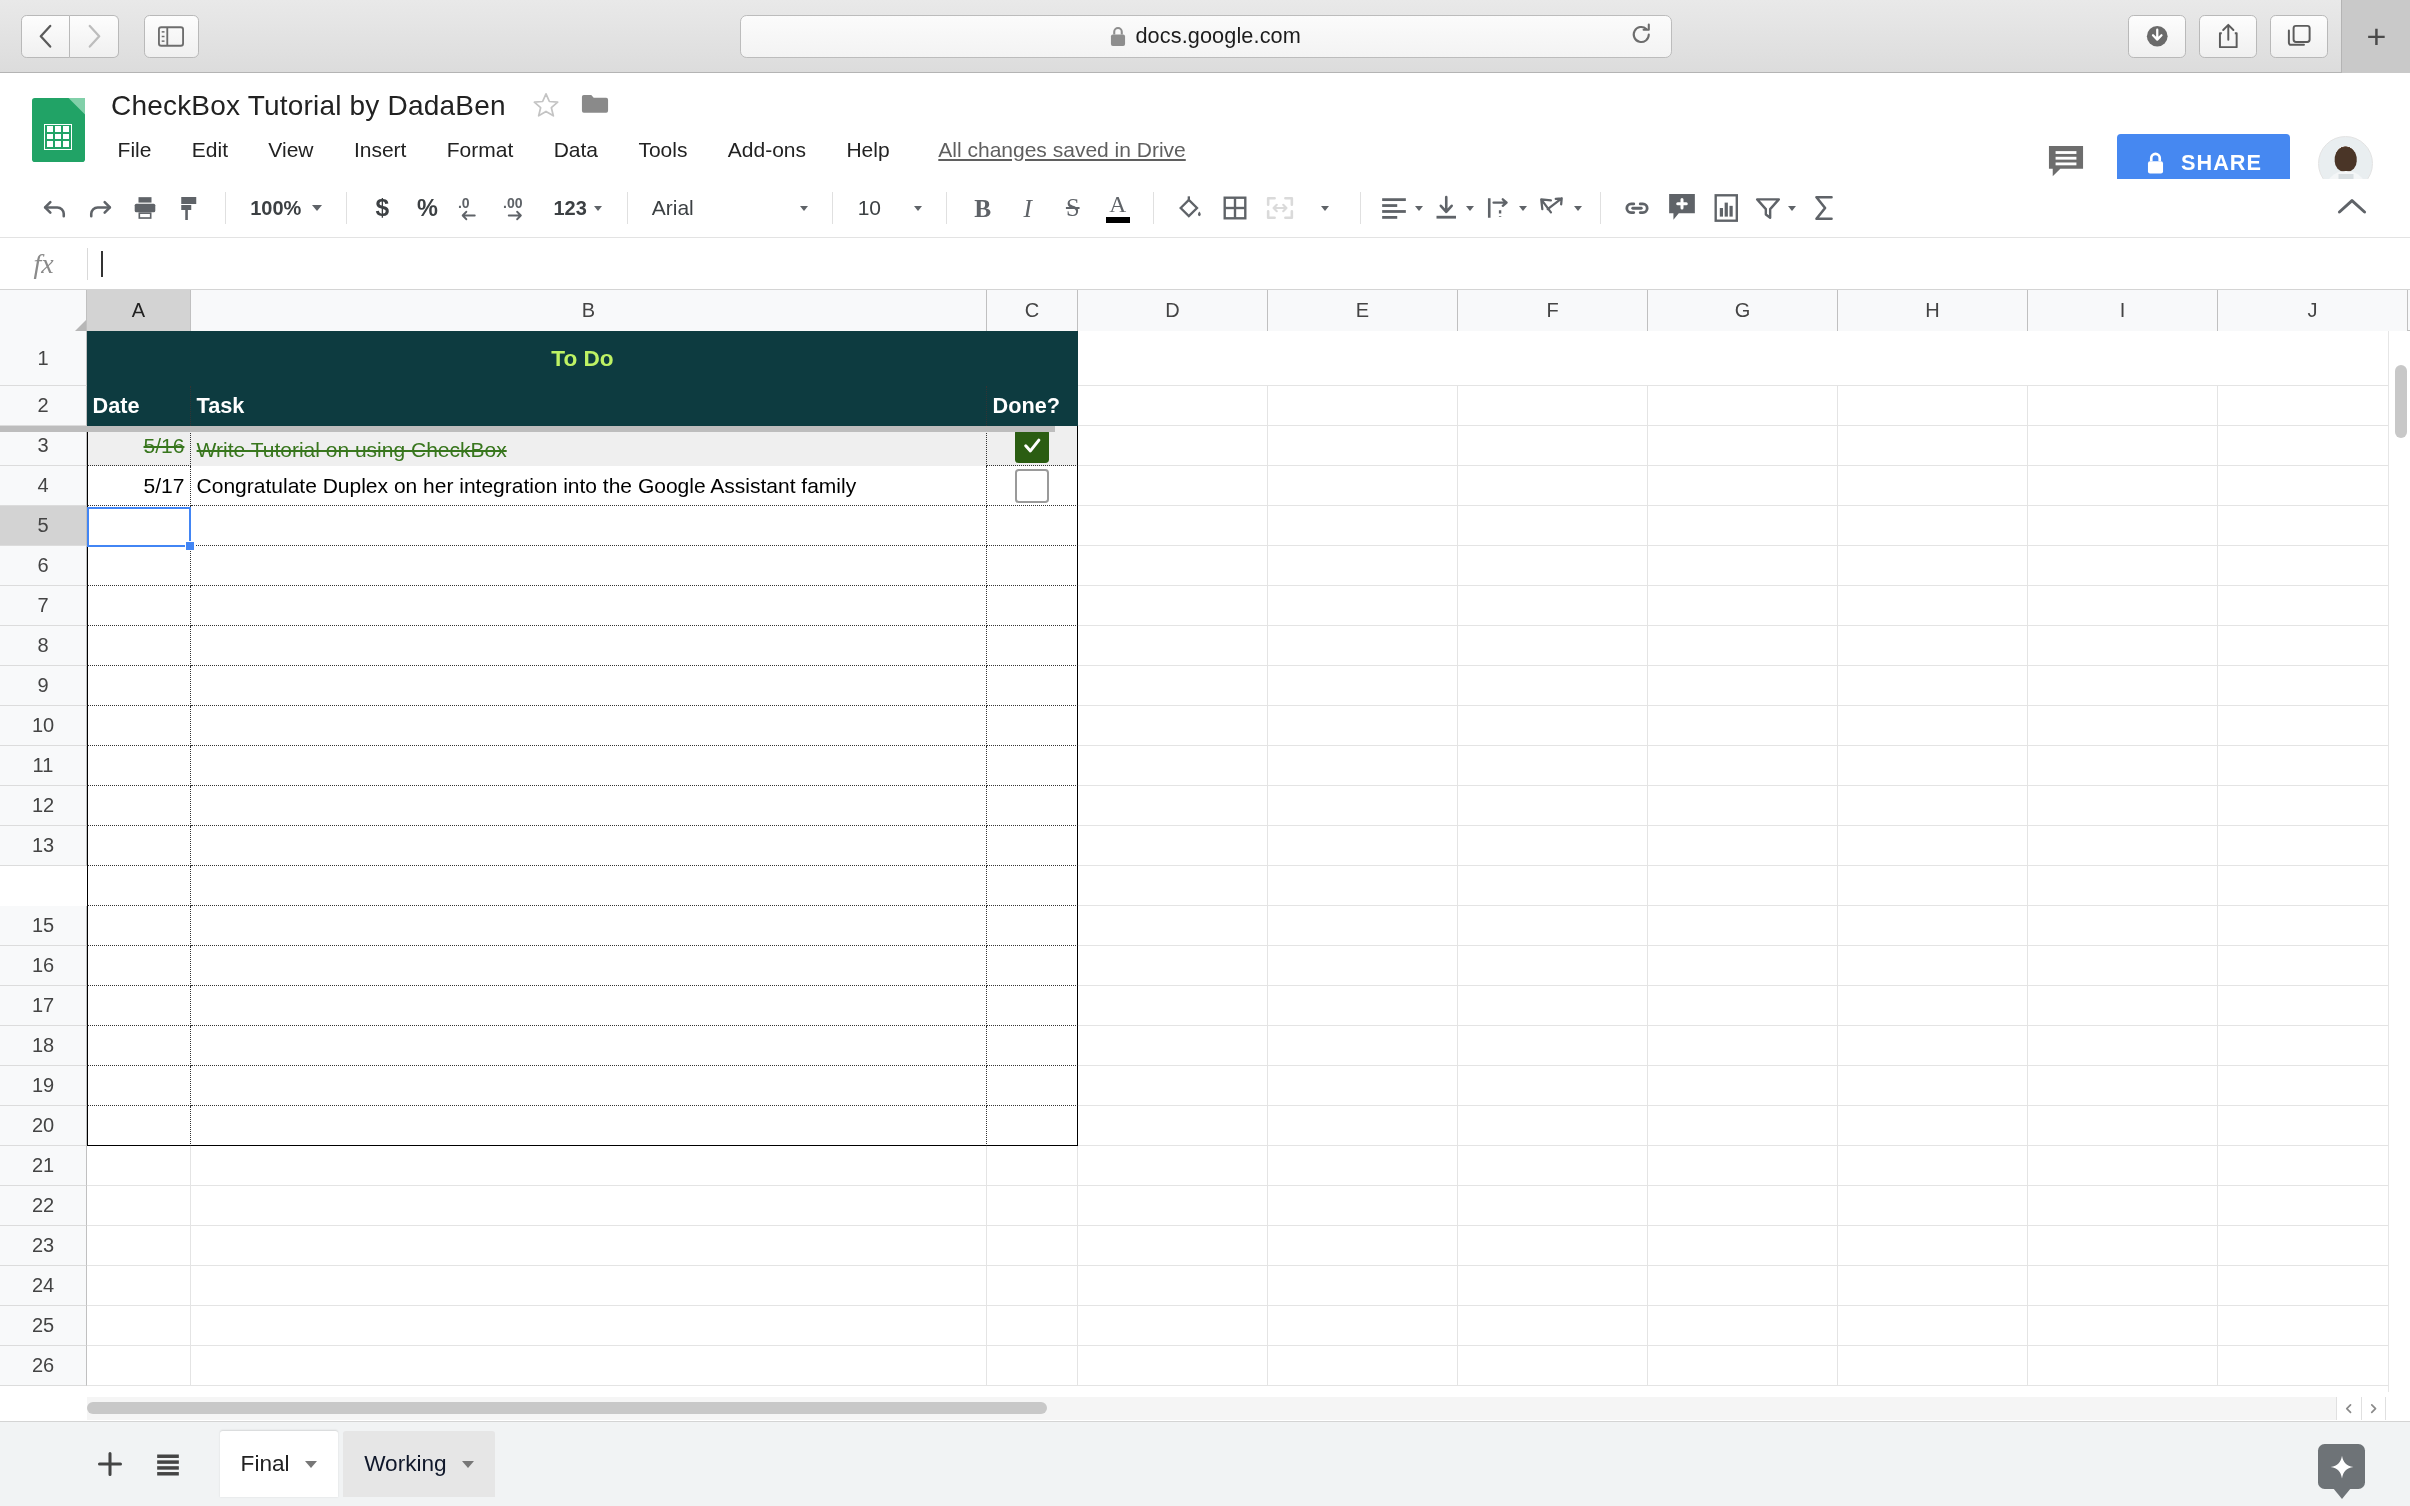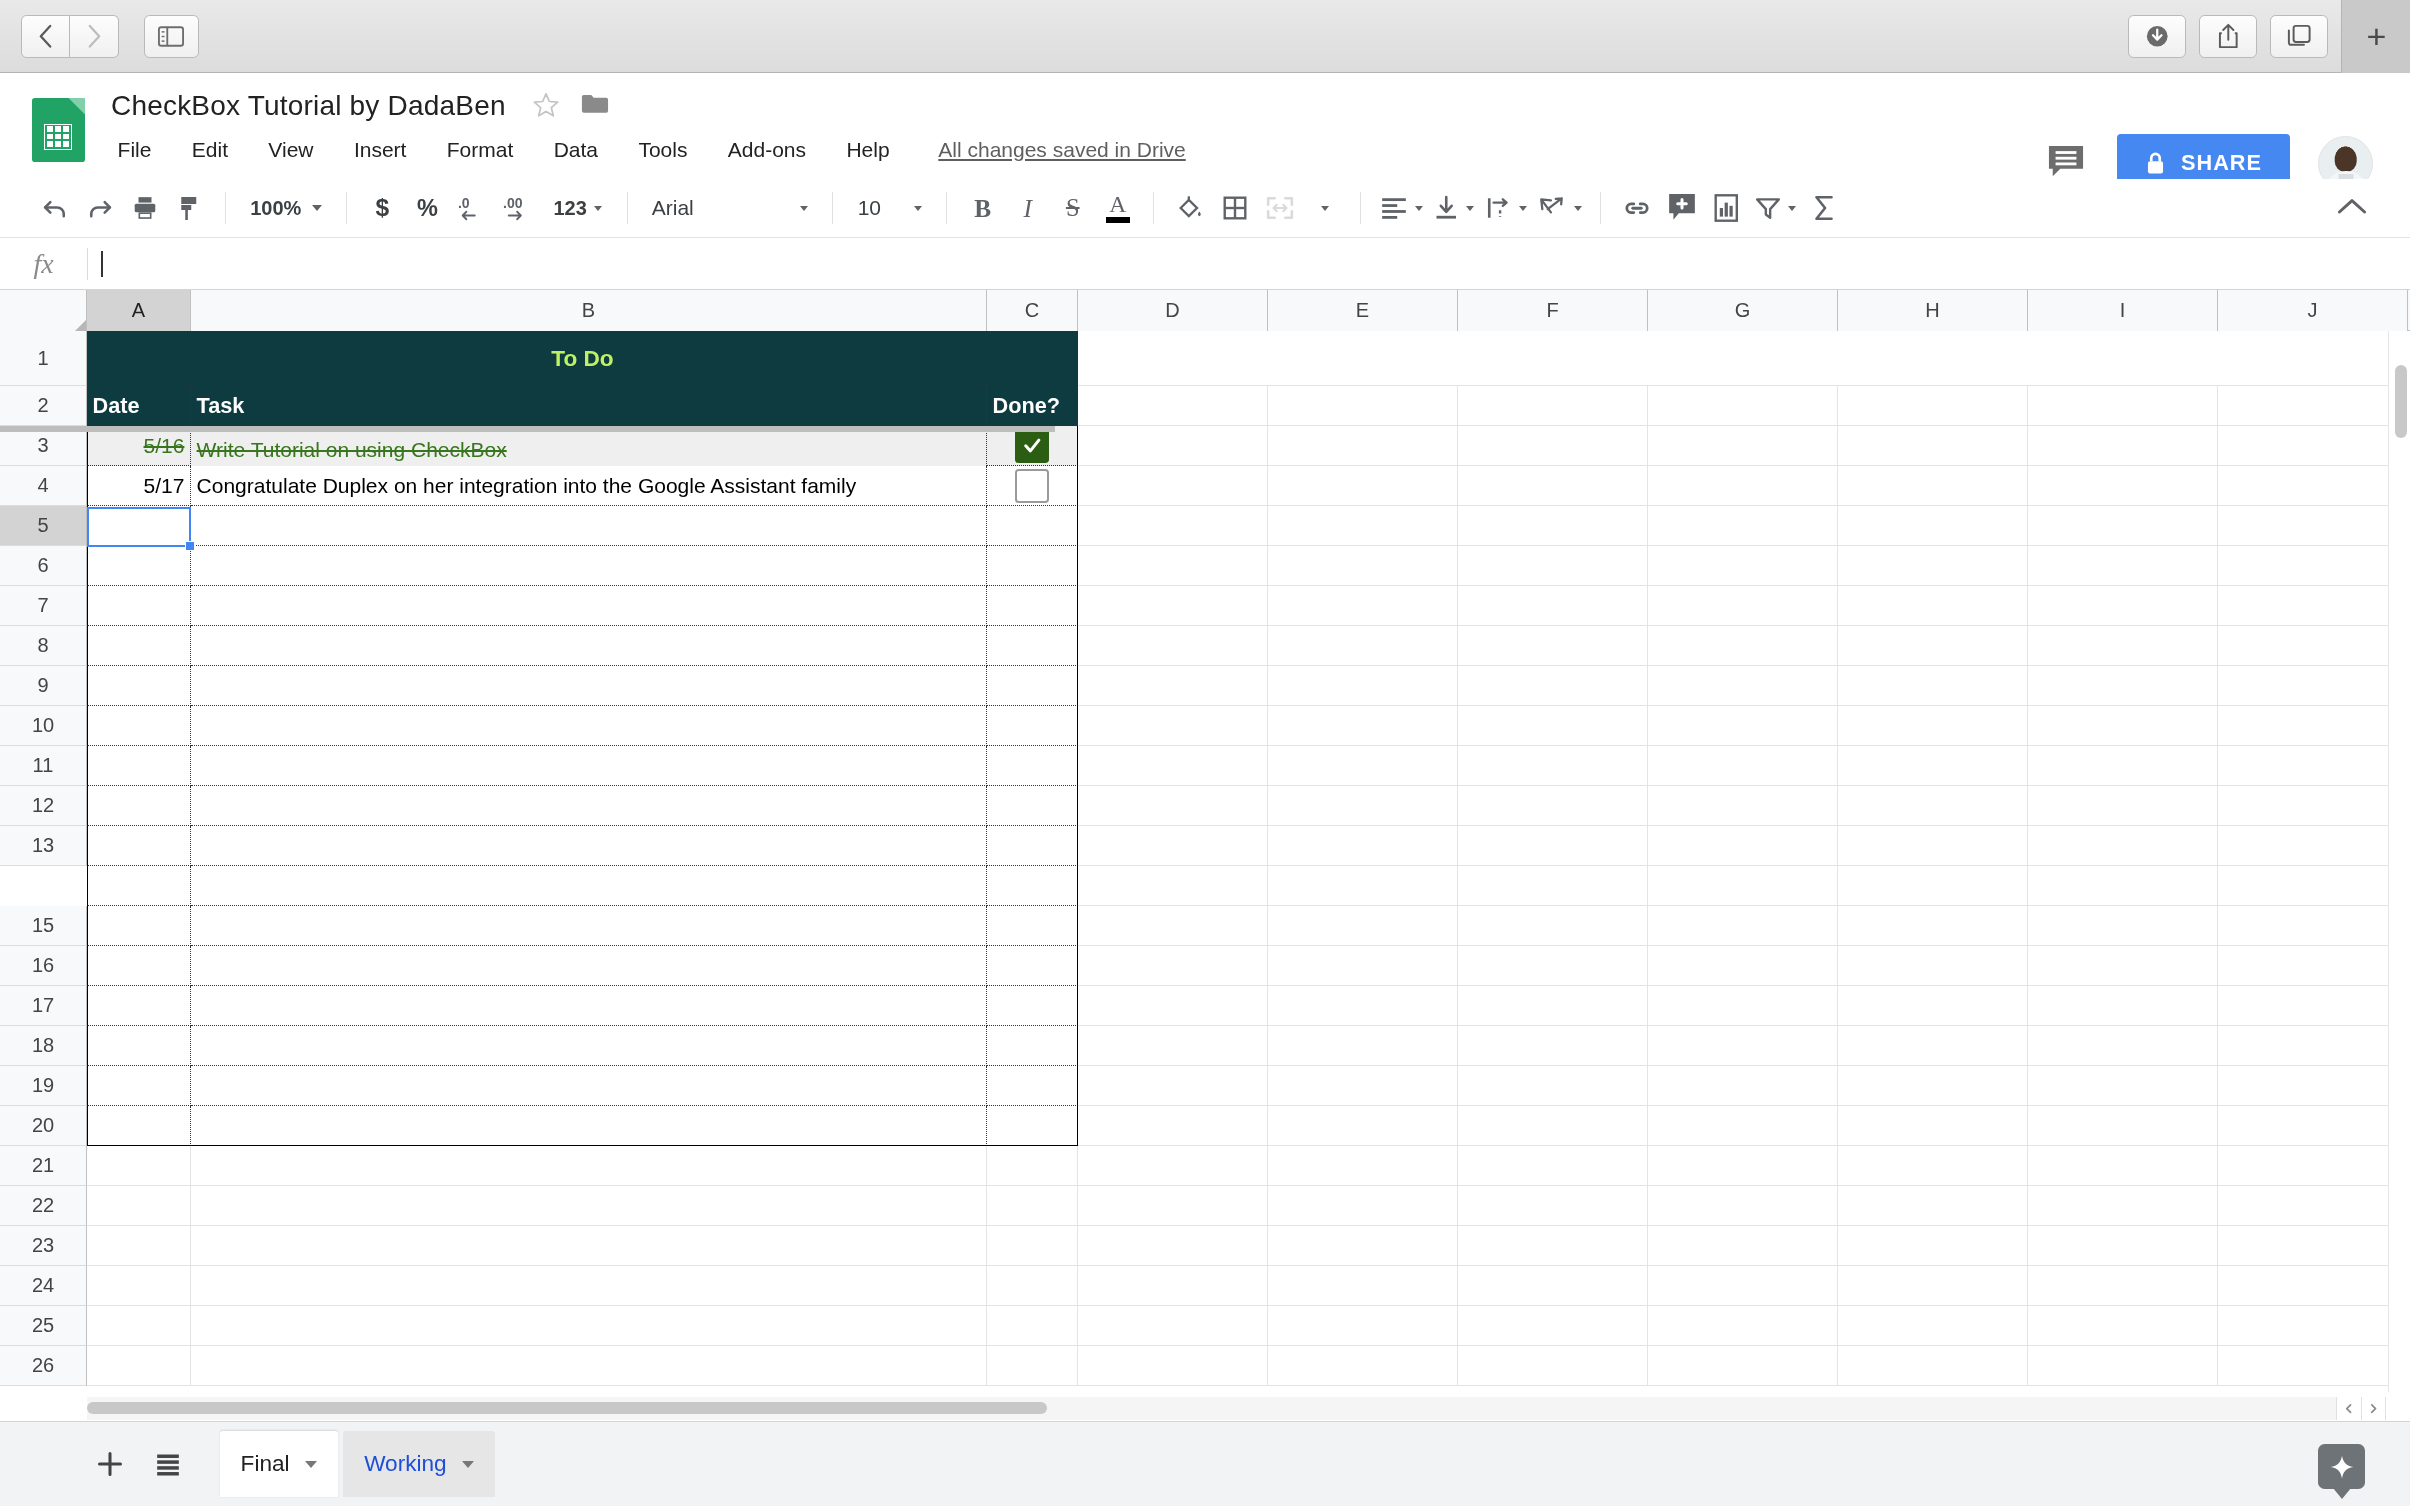--- a/index.html
+++ b/index.html
@@ -304,21 +304,21 @@
   }
   .sb-ico{
     width:58px;height:58px;display:flex;align-items:center;justify-content:center;
     color:#444; border-radius:50%;
   }
   .tab{
     height:66px; display:flex; align-items:center; padding:0 21px;
     margin-right:5.6px; border-radius:2.8px 2.8px 0 0; font-size:22.6px;
   }
   .tab.active{ background:#fff; color:#222; box-shadow:0 -0.9px 1.9px rgba(0,0,0,.12); }
-  .tab.inactive{ background:#e6e6e6; color:#1d4ed8;align-items:center; }
+  .tab.inactive{ background:#e6e6e6; color:#0f172a;align-items:center; }
   .tab .tcaret{
     width:0;height:0;border-left:6.6px solid transparent;
     border-right:6.6px solid transparent;border-top:7.5px solid #777;
     margin-left:15px;
   }
   .explore{
     position:absolute; right:43px; bottom:13px;
     width:53px;height:53px;
     display:flex;align-items:center;justify-content:center;
   }
@@ -352,20 +352,35 @@
   <div class="sidebar-btn">
     <svg width="26" height="21" viewBox="0 0 28 22">
       <rect x="1" y="1" width="26" height="20" rx="2.5" stroke="#6d6d6d" stroke-width="2" fill="none"></rect>
       <line x1="10" y1="1" x2="10" y2="21" stroke="#6d6d6d" stroke-width="2"></line>
       <line x1="4" y1="6" x2="7" y2="6" stroke="#6d6d6d" stroke-width="1.6"></line>
       <line x1="4" y1="11" x2="7" y2="11" stroke="#6d6d6d" stroke-width="1.6"></line>
       <line x1="4" y1="16" x2="7" y2="16" stroke="#6d6d6d" stroke-width="1.6"></line>
     </svg>
   </div>
 
+  <div class="url-wrap">
+    <span class="lock-ico">
+      <svg width="16" height="21" viewBox="0 0 17 22">
+        <rect x="1" y="9" width="15" height="12" rx="2" fill="#8d8d8d"></rect>
+        <path d="M4.5 9 V6 a4 4 0 0 1 8 0 V9" stroke="#8d8d8d" stroke-width="2.2" fill="none"></path>
+      </svg>
+    </span>
+    <span class="url-text">docs.google.com</span>
+    <span class="reload">
+      <svg width="24.5" height="24.5" viewBox="0 0 26 26">
+        <path d="M21 13 a8 8 0 1 1 -2.6 -5.9" stroke="#6d6d6d" stroke-width="2.2" fill="none" stroke-linecap="round"></path>
+        <path d="M21 2.5 L21 8 L15.5 8" stroke="#6d6d6d" stroke-width="2.2" fill="none" stroke-linecap="round" stroke-linejoin="round"></path>
+      </svg>
+    </span>
+  </div>
 
   <div class="right-tools">
     <div class="rt-btn">
       <svg width="24.5" height="24.5" viewBox="0 0 26 26">
         <circle cx="13" cy="13" r="11" fill="#6a6a6a"></circle>
         <path d="M13 6 V16 M8.5 12 L13 16.6 L17.5 12" stroke="#fff" stroke-width="2.4" fill="none" stroke-linecap="round" stroke-linejoin="round"></path>
       </svg>
     </div>
     <div class="rt-btn">
       <svg width="22.6" height="26" viewBox="0 0 24 28">

